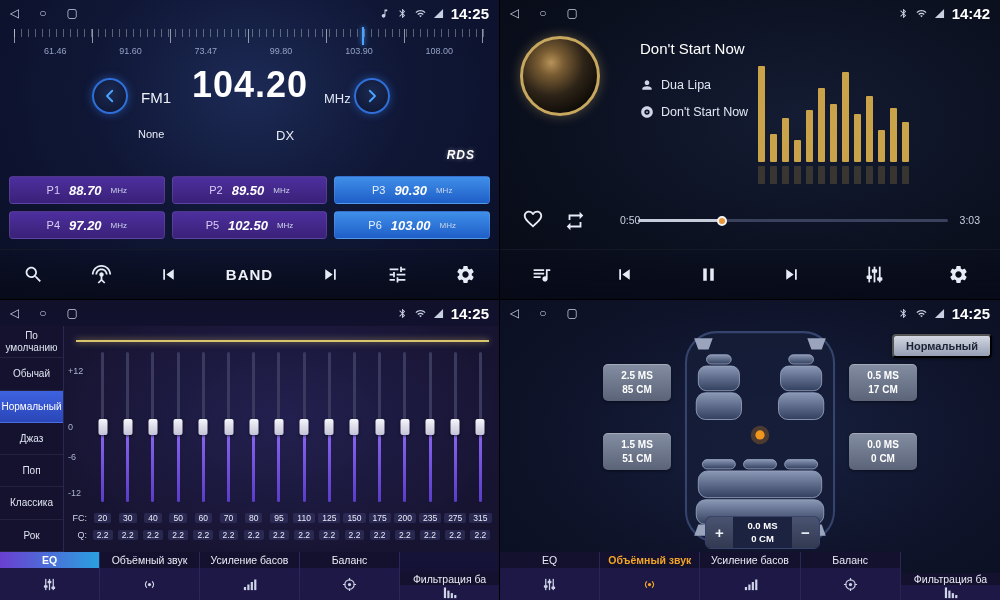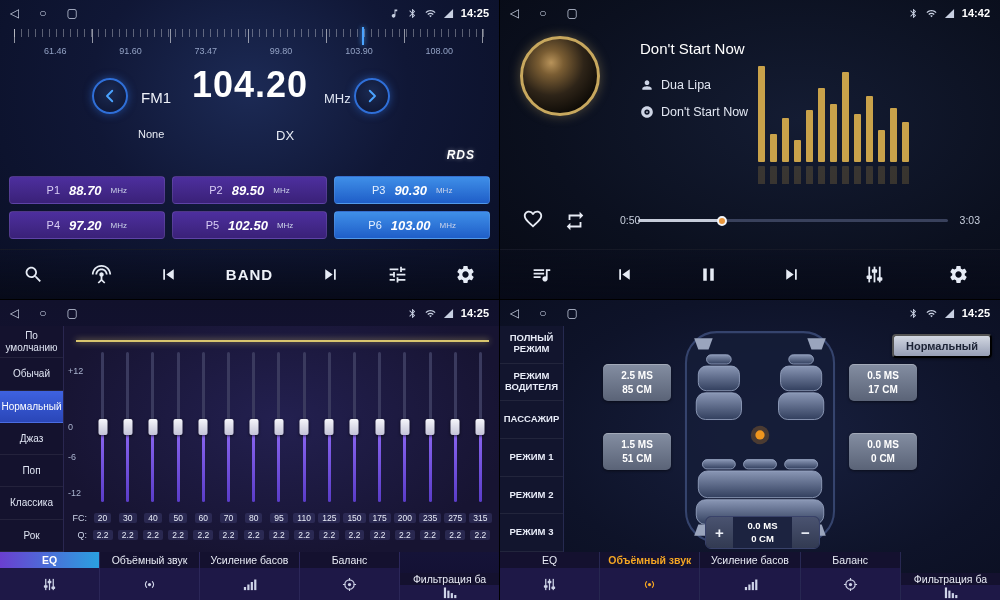--- a/index.html
+++ b/index.html
@@ -10,21 +10,21 @@
   .q-player { background:radial-gradient(ellipse at 60% 40%, #141c33 0%, #0b101f 60%, #070a14 100%); border-bottom:1px solid #000; }
   .q-eq { background:linear-gradient(180deg,#11112c,#16143a 80%,#120f30); border-right:1px solid #000; }
   .q-surround { background:radial-gradient(ellipse at 55% 45%, #18203f 0%, #0e1329 60%, #0a0e20 100%); }
 
   
   .statusbar { position:absolute; top:0; left:0; right:0; height:26px; display:flex; align-items:center; padding:0 10px; z-index:20; }
   .nav-ico { font-size:12px; color:#c8d0e2; margin-right:20px; cursor:pointer; }
   .sb-spacer { flex:1; }
   .sb-ico { color:#c8d0e2; margin-left:7px; display:flex; align-items:center; }
   .sb-ico svg { width:11px; height:11px; display:block; }
-  .sb-time { font-size:11px; font-weight:700; color:#fff; margin-left:7px; }
+  .sb-time { font-size:15px; font-weight:700; color:#fff; margin-left:7px; }
 
   
   .scale { position:absolute; top:26px; left:0; right:0; height:36px; }
   .ticks-minor { position:absolute; top:3px; left:14px; right:14px; height:8px;
     background:repeating-linear-gradient(90deg, rgba(255,255,255,.32) 0 1px, transparent 1px 7px); }
   .ticks-major { position:absolute; top:3px; left:14px; right:14px; height:14px;
     background:repeating-linear-gradient(90deg, rgba(255,255,255,.55) 0 1px, transparent 1px 78px); }
   .scale-labels { position:absolute; top:20px; left:0; right:0; display:flex; justify-content:space-between; padding:0 46px 0 44px; }
   .scale-labels span { font-size:9px; color:#93a2c4; }
   .needle { position:absolute; top:1px; left:362px; width:2px; height:18px; background:#4aa3ff; box-shadow:0 0 5px #4aa3ff; }
@@ -730,41 +730,20 @@
           </svg>
         </span>
       <span class="sb-ico">
           <svg viewBox="0 0 24 24" fill="currentColor">
             <path d="M2 22h20V2z"></path>
           </svg>
         </span>
       <span class="sb-time">14:25</span>
     </header>
 
-    <aside class="modes">
-
-    <div class="mode-item">
-          <span>ПОЛНЫЙ РЕЖИМ</span>
-        </div>
-        <div class="mode-item">
-          <span>РЕЖИМ ВОДИТЕЛЯ</span>
-        </div>
-        <div class="mode-item">
-          <span>ПАССАЖИР</span>
-        </div>
-        <div class="mode-item">
-          <span>РЕЖИМ 1</span>
-        </div>
-        <div class="mode-item">
-          <span>РЕЖИМ 2</span>
-        </div>
-        <div class="mode-item">
-          <span>РЕЖИМ 3</span>
-        </div>
-      </aside>
 
     <button class="normal-btn">Нормальный</button>
 
     <div class="car-wrap">
       <svg viewBox="0 0 200 212" width="220" height="218">
         <defs>
           <linearGradient id="seatG" x1="0" y1="0" x2="0" y2="1">
             <stop offset="0" stop-color="#8a97b5"></stop>
               <stop offset="1" stop-color="#323f5e"></stop>
           </linearGradient>

